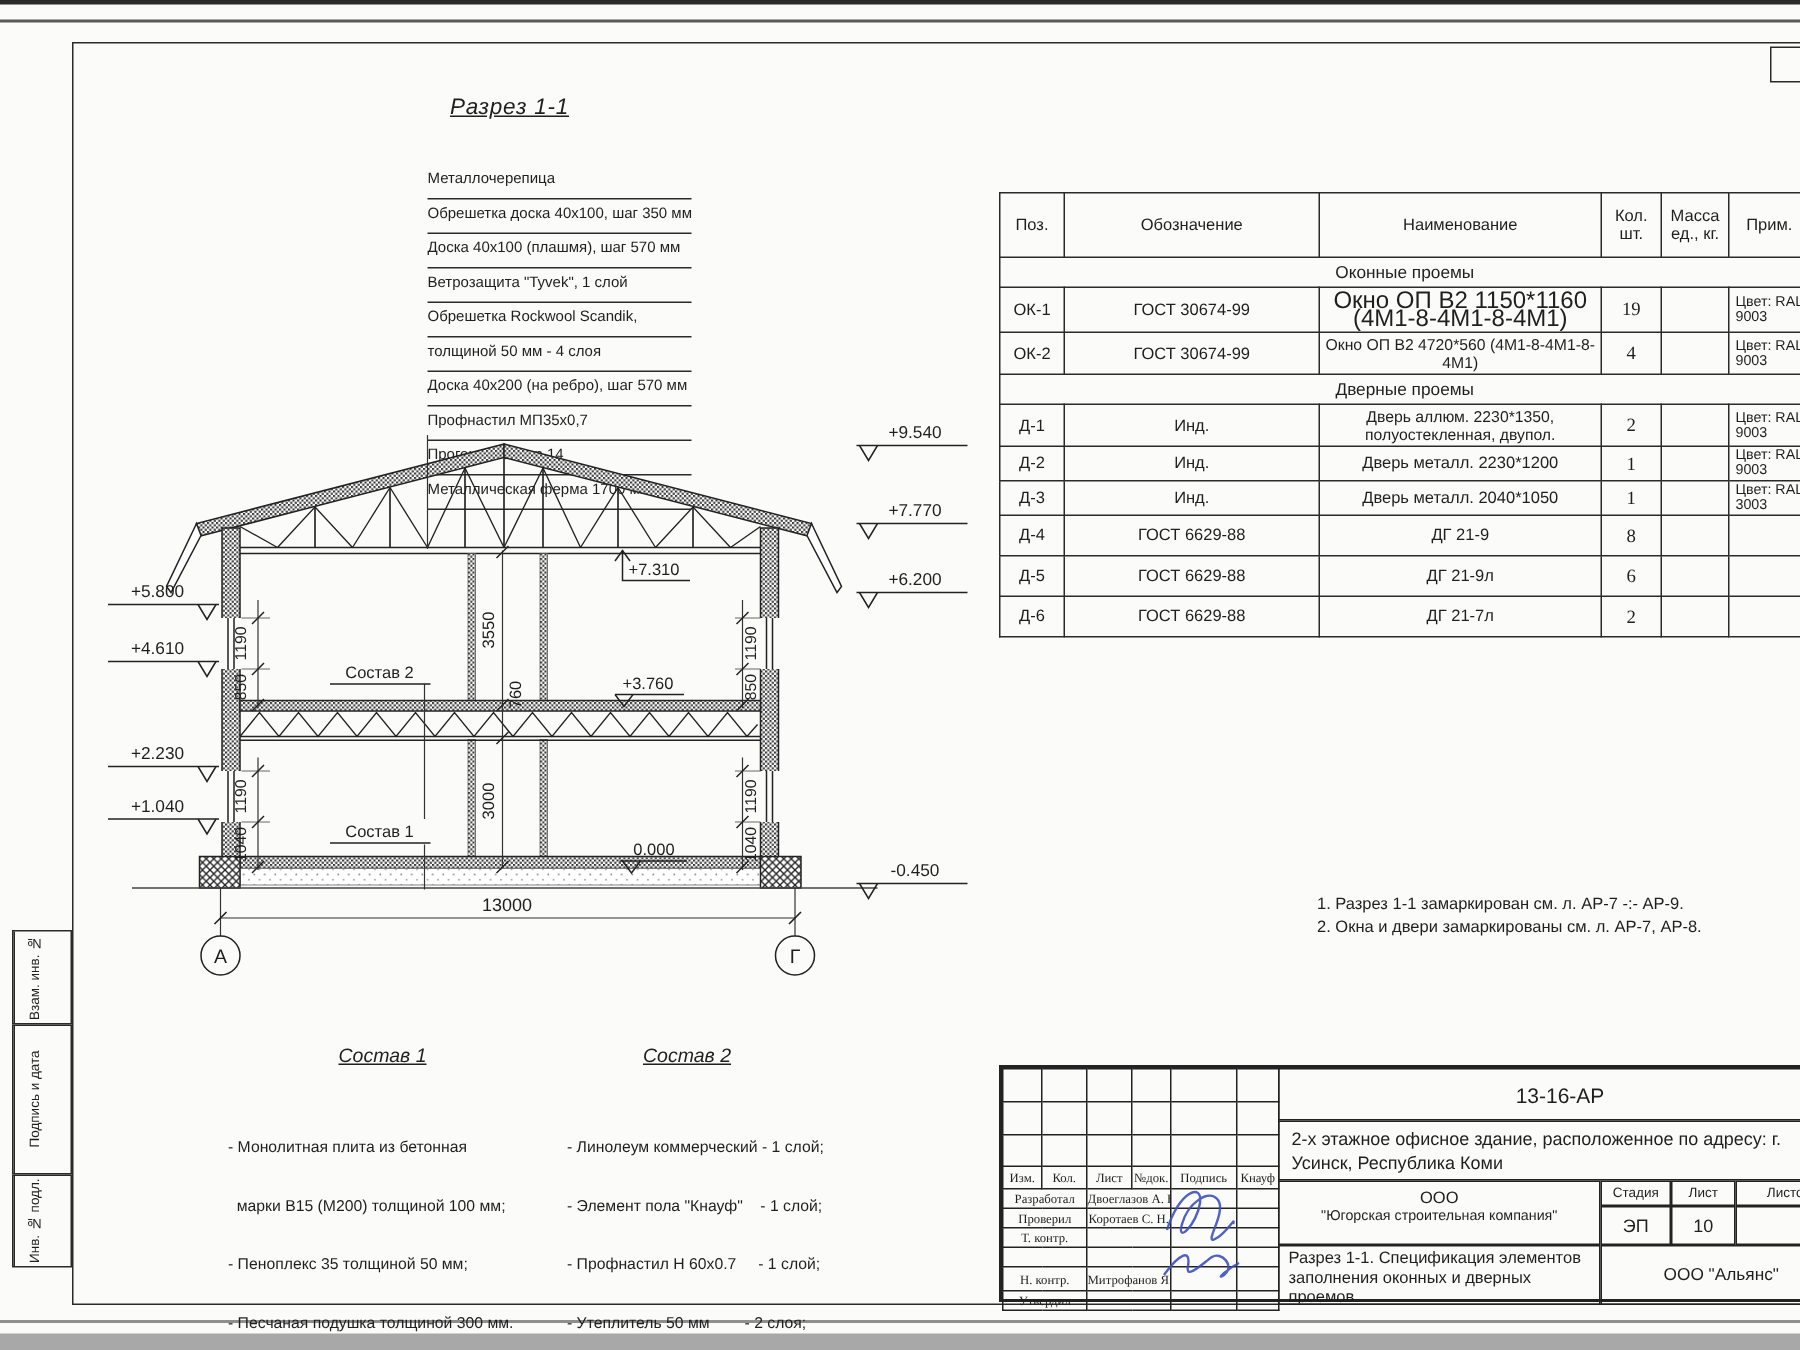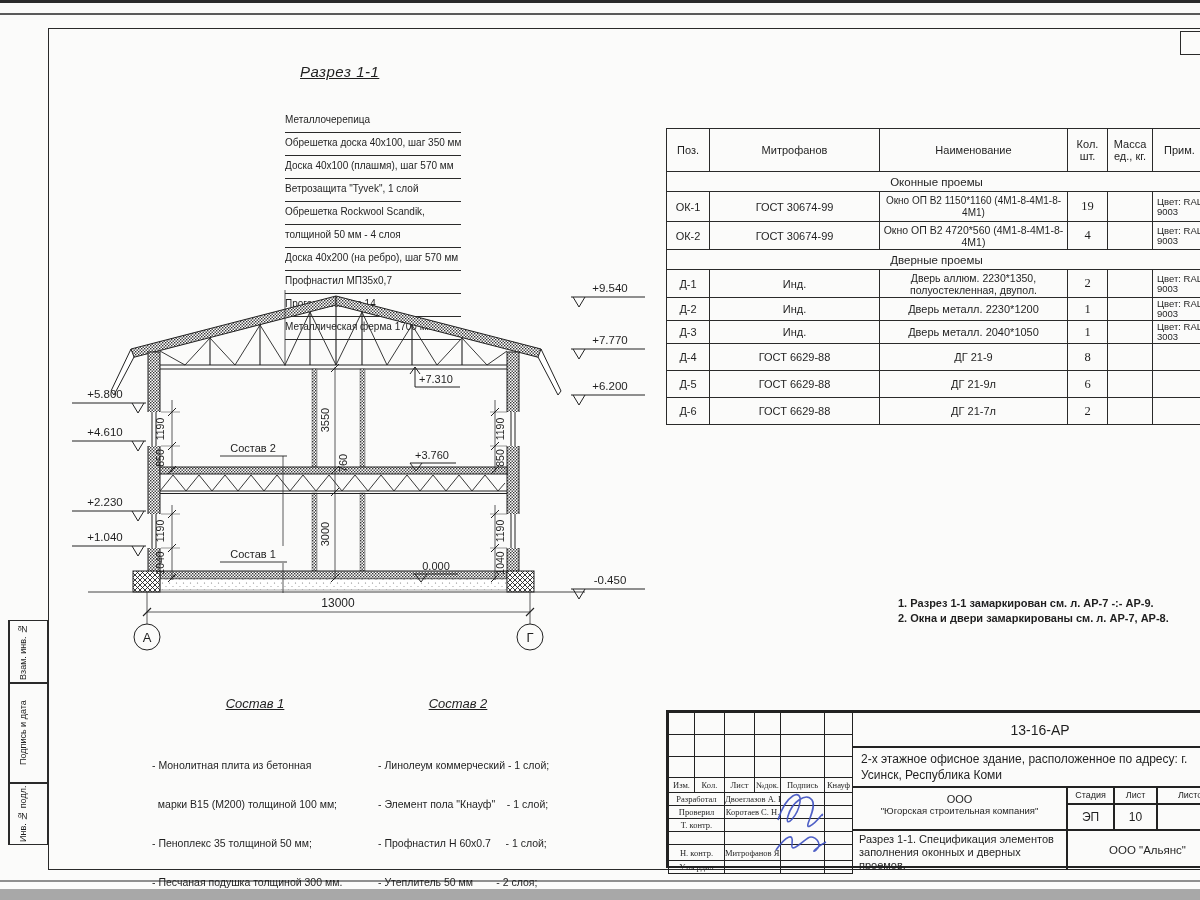--- a/index.html
+++ b/index.html
@@ -19,21 +19,21 @@
   .roof-list div{height:18px;border-bottom:1px solid #2a2a2a;white-space:nowrap;overflow:visible;padding-top:4px;}
   .roof-list div:first-child{border-bottom:1px solid #2a2a2a;}
   table.spec{border-collapse:collapse;table-layout:fixed;background:#fbfbfa;}
   table.spec td{border:1px solid #2a2a2a;font-size:11px;text-align:center;vertical-align:middle;
                 padding:0 2px;overflow:hidden;}
   table.spec .sect{height:19px;font-size:11.5px;}
   table.spec .hdr td{height:42px;font-size:11px;}
   table.spec .qty{font-family:"Liberation Serif",serif;font-size:12.5px;}
   table.spec .note{text-align:left;font-size:9.5px;line-height:10px;padding-left:4px;}
   table.spec .note .inner{width:46px;}
-  .notes{left:898px;top:596px;font-size:11px;line-height:15px;font-weight:bold;}
+  .notes{left:878px;top:596px;font-size:11px;line-height:15px;}
   .sostav-h{font-size:13px;width:120px;text-align:center;}
   .sostav-list{font-size:10.5px;line-height:13px;white-space:pre;}
   .tb{left:666px;top:710px;width:600px;height:158px;border:2px solid #222;box-sizing:border-box;background:#fbfbfa;}
   .tb-cell{position:absolute;border:1px solid #222;box-sizing:border-box;overflow:hidden;}
   table.sig{border-collapse:collapse;table-layout:fixed;position:absolute;left:0;top:0;}
   table.sig td{border:1px solid #222;font-size:8.5px;text-align:center;padding:0;overflow:hidden;}
   .role{font-size:8.5px;text-align:left;padding-left:2px;}
   .pname{font-size:7.5px;white-space:nowrap;}
   .side-box{border:1.5px solid #2a2a2a;box-sizing:border-box;display:flex;}
   .side-label{width:26px;border-right:1px solid #2a2a2a;display:flex;align-items:center;justify-content:center;
@@ -240,33 +240,33 @@
         <col style="width:43px">
         <col style="width:170px">
         <col style="width:188px">
         <col style="width:40px">
         <col style="width:45px">
         <col style="width:54px">
       </colgroup>
     <tbody>
         <tr class="hdr">
       <td>Поз.</td>
-      <td>Митрофанов</td>
+      <td>Обозначение</td>
       <td>Наименование</td>
       <td>Кол. шт.</td>
       <td>Масса ед., кг.</td>
       <td>Прим.</td>
     </tr>
     <tr>
           <td colspan="6" class="sect">Оконные проемы</td>
         </tr>
     <tr style="height:30px">
       <td>ОК-1</td>
       <td>ГОСТ 30674-99</td>
-      <td style="font-size:10px;line-height:12px">Окно ОП В2 1150*1160 (4М1-8-4М1-8-4М1)</td>
+      <td style="font-size:16px;line-height:12px">Окно ОП В2 1150*1160 (4М1-8-4М1-8-4М1)</td>
       <td class="qty">19</td>
       <td></td>
       <td class="note">
             <div class="inner">Цвет: RAL 9003</div>
           </td>
     </tr>
     <tr style="height:28px">
       <td>ОК-2</td>
       <td>ГОСТ 30674-99</td>
       <td style="font-size:10.5px;line-height:12px">Окно ОП В2 4720*560 (4М1-8-4М1-8-4М1)</td>

